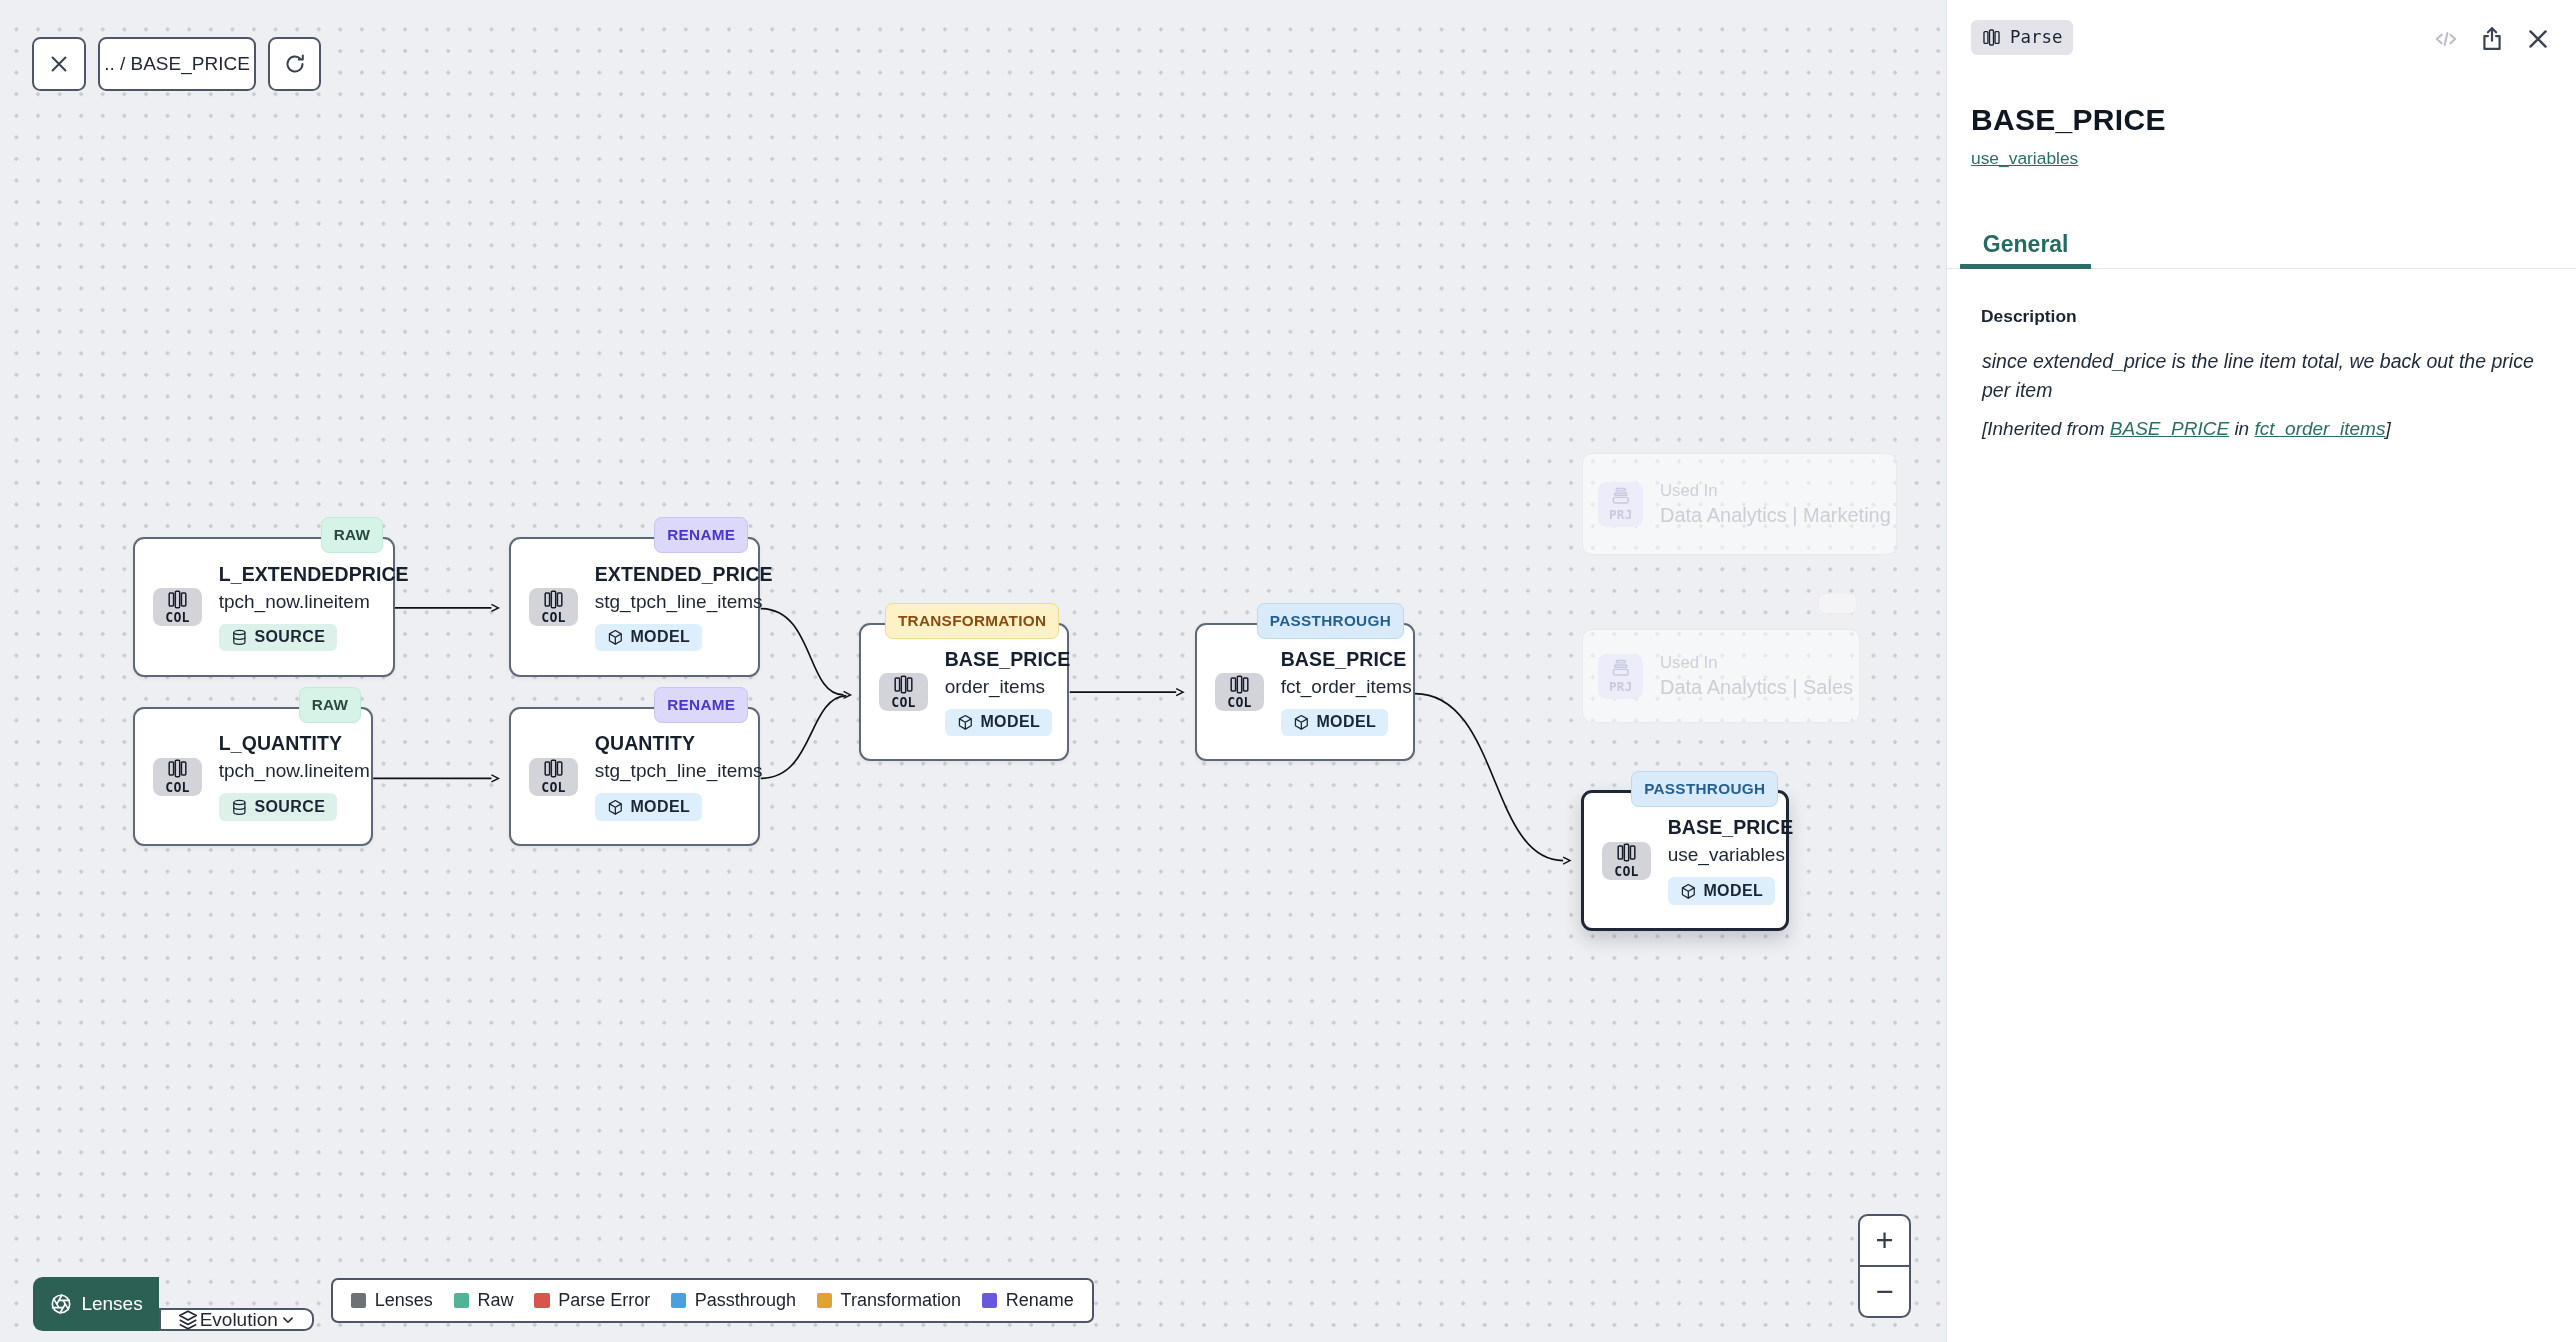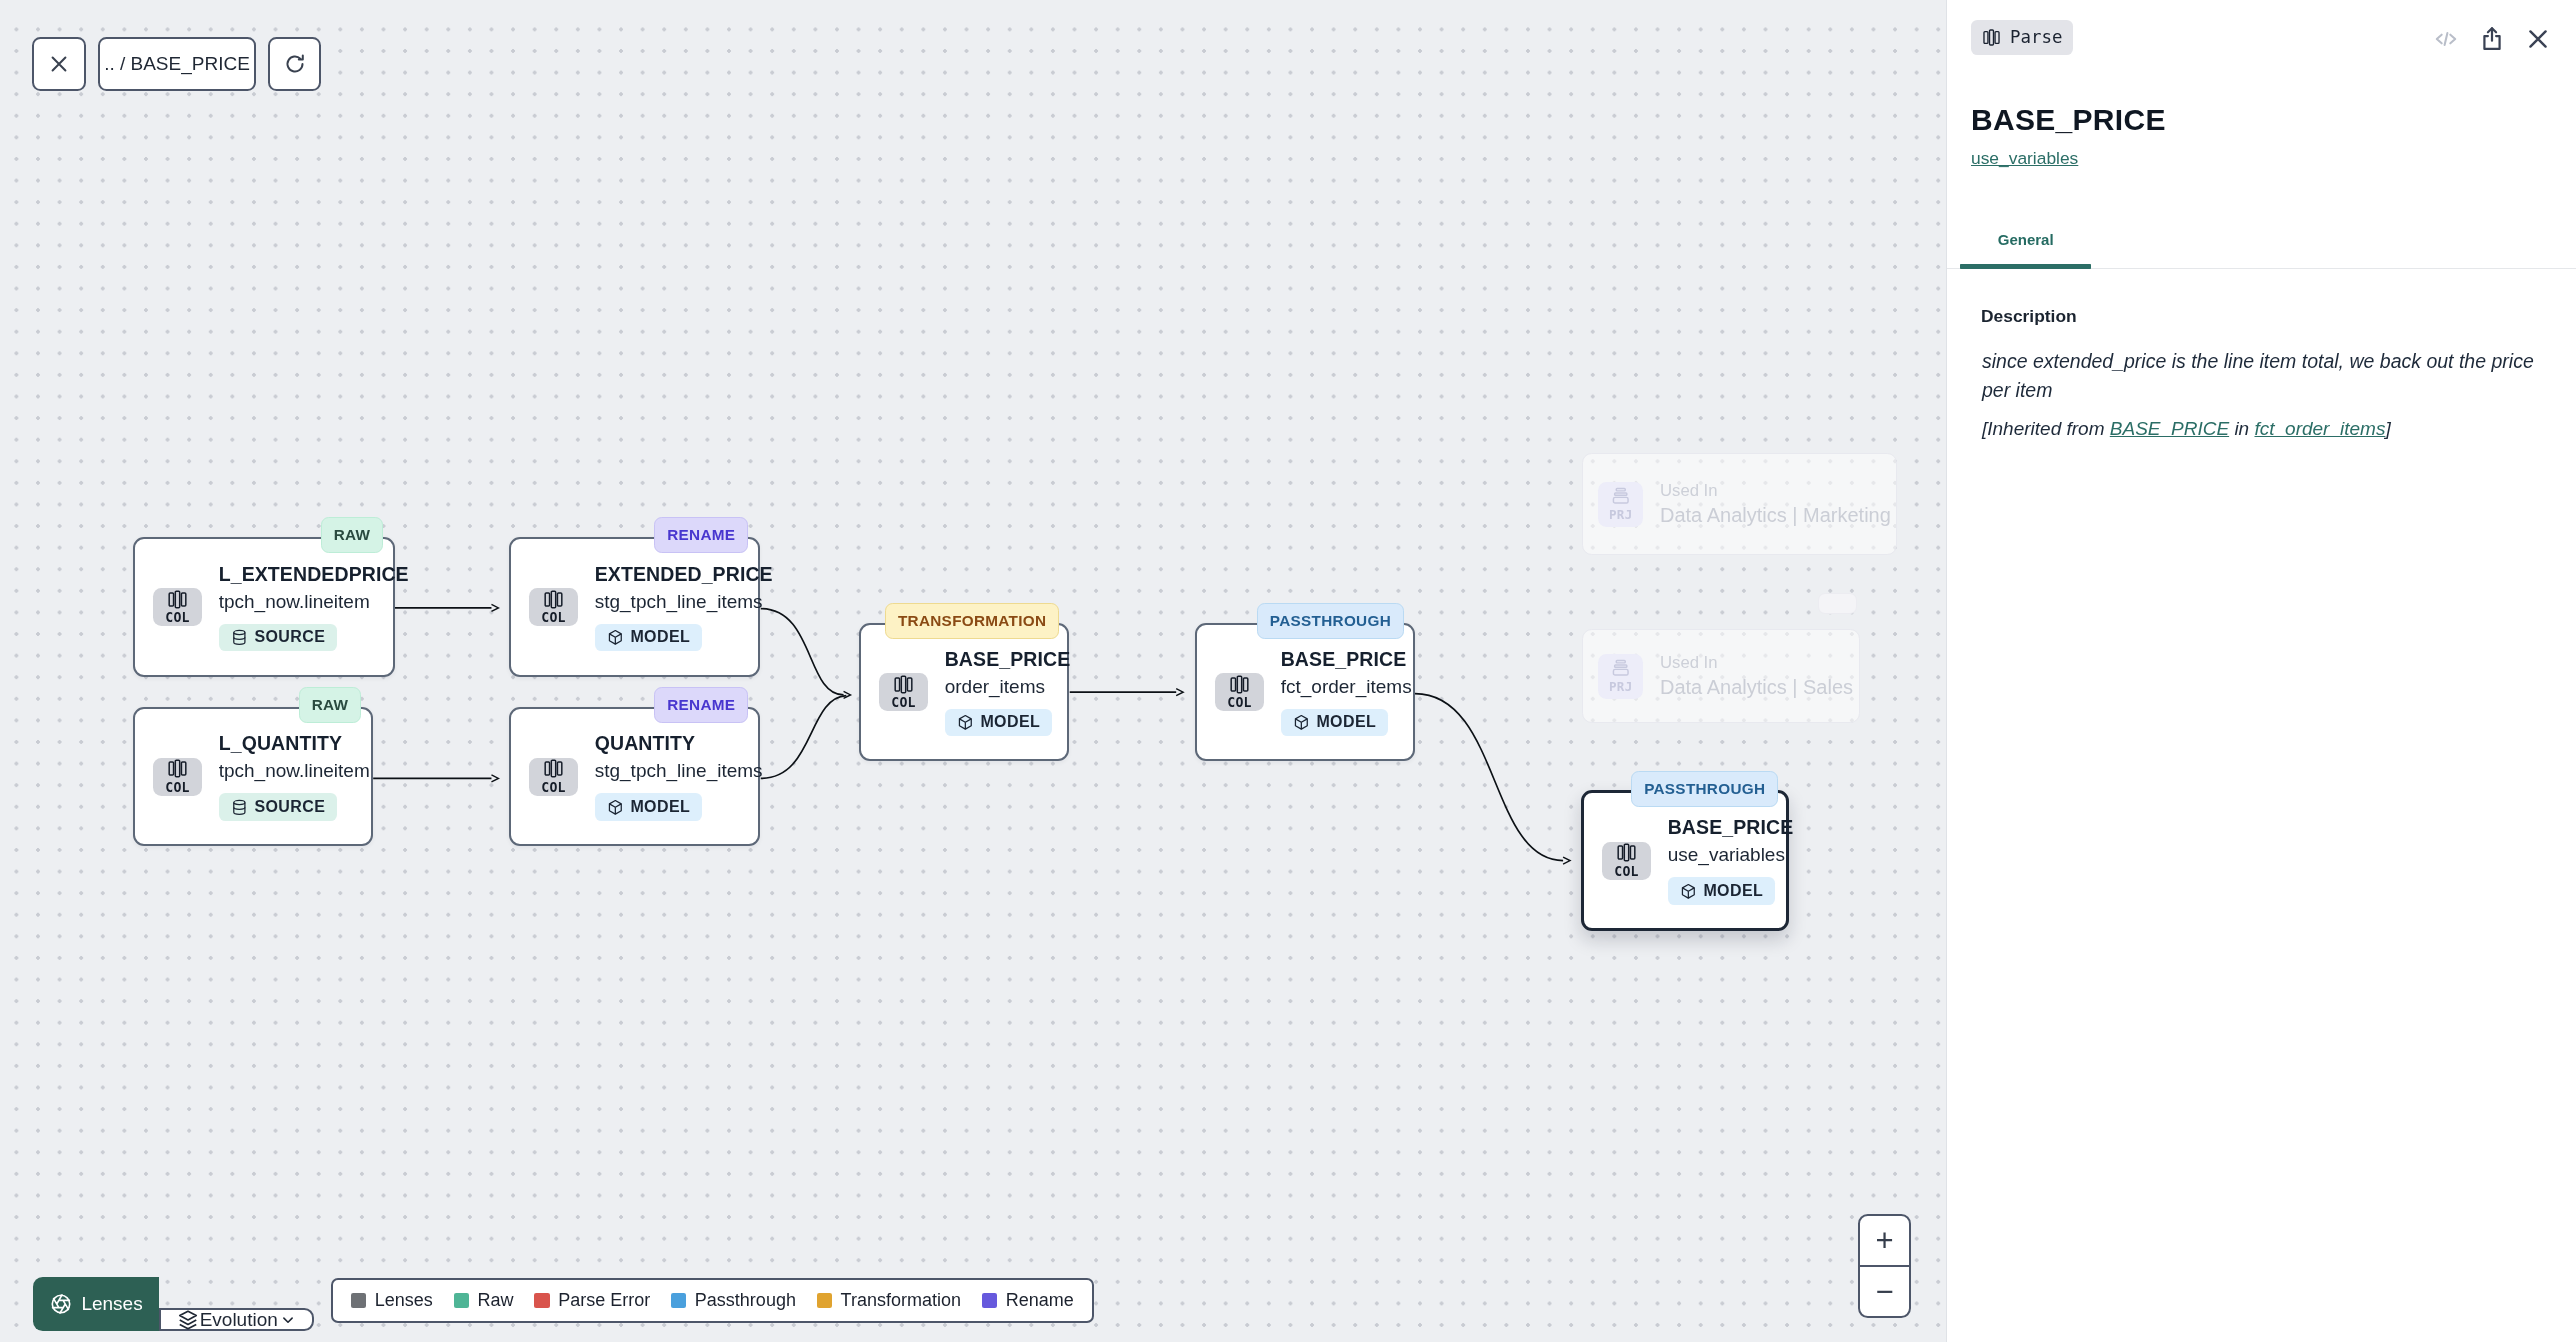--- a/index.html
+++ b/index.html
@@ -100,21 +100,21 @@
     font-family: "DejaVu Sans Mono", monospace; font-size: 17.4px; }
   .panel-icons { position: absolute; right: 25px; top: 18px; height: 42px;
     display: flex; align-items: center; gap: 19px; color: #3a4254; }
   .picon { display: flex; align-items: center; justify-content: center; cursor: pointer; }
   .picon.disabled { color: #b9bec9; cursor: default; }
   .panel-title { position: absolute; left: 24px; top: 103px; font-size: 30px;
     font-weight: 700; color: #0f1722; letter-spacing: 0.3px; }
   .panel-link { position: absolute; left: 24px; top: 148px; font-size: 17.4px;
     color: #2b6e66; text-decoration: underline; cursor: pointer; }
   .tab { position: absolute; left: 13.2px; top: 231px; width: 131px; text-align: center;
-    font-size: 15px; font-weight: 700; color: #256b62; cursor: pointer; }
+    font-size: 23px; font-weight: 700; color: #256b62; cursor: pointer; }
   .tab-divider { position: absolute; left: 0; top: 268px; width: 630px; height: 1.4px;
     background: #e5e7ea; }
   .tab-indicator { position: absolute; left: 13.2px; top: 264px; width: 131px; height: 4.9px;
     background: #2c6e66; border-radius: 0.7px; }
   .desc-heading { position: absolute; left: 34px; top: 306px; font-size: 17.4px;
     font-weight: 700; color: #1b2430; }
   .desc-body { position: absolute; left: 35px; top: 347px; width: 557px;
     font-size: 19.5px; font-style: italic; color: #1e2a3a; line-height: 28.5px; }
   .inherited { position: absolute; left: 35px; top: 418px; width: 564px;
     font-size: 19px; font-style: italic; color: #1e2a3a; }

